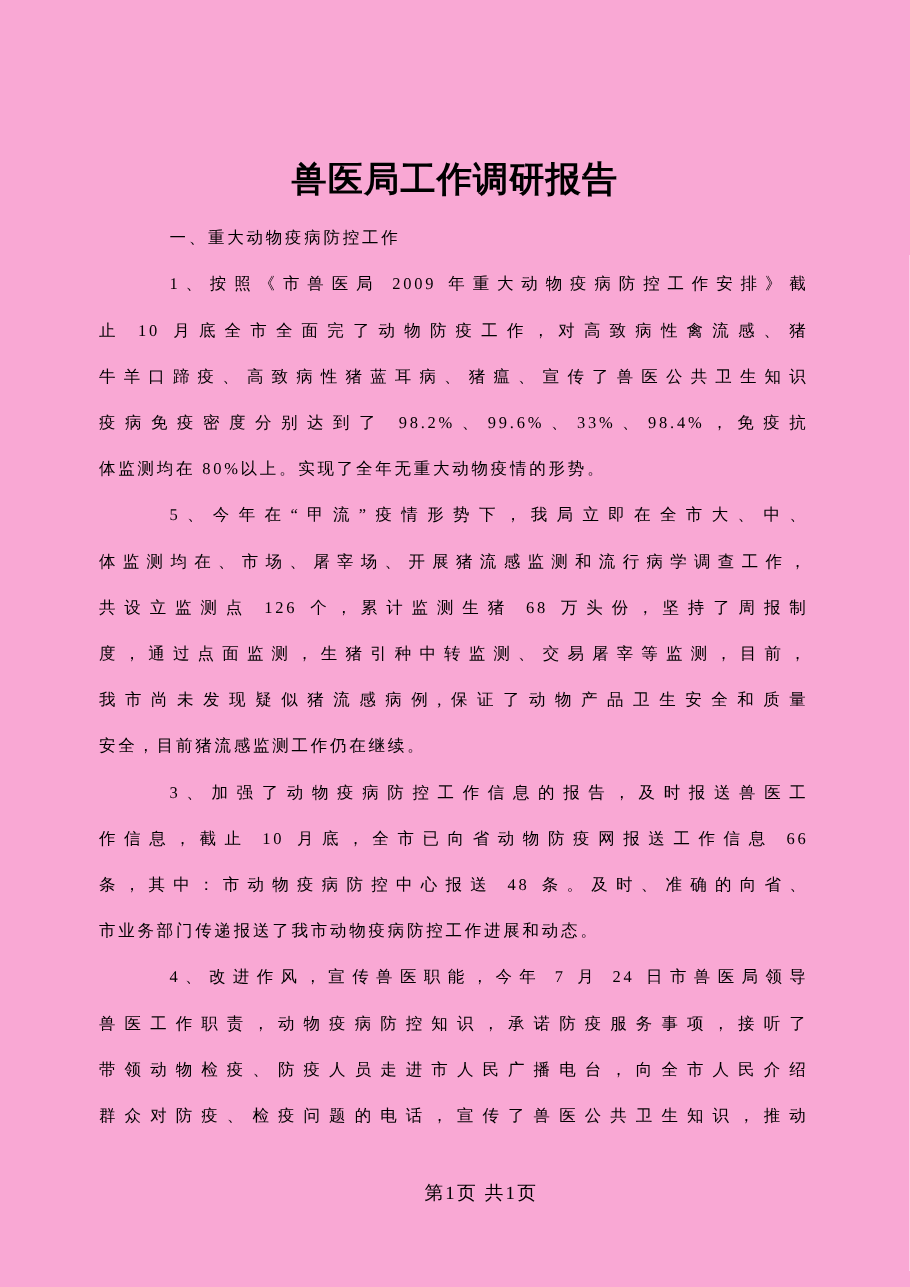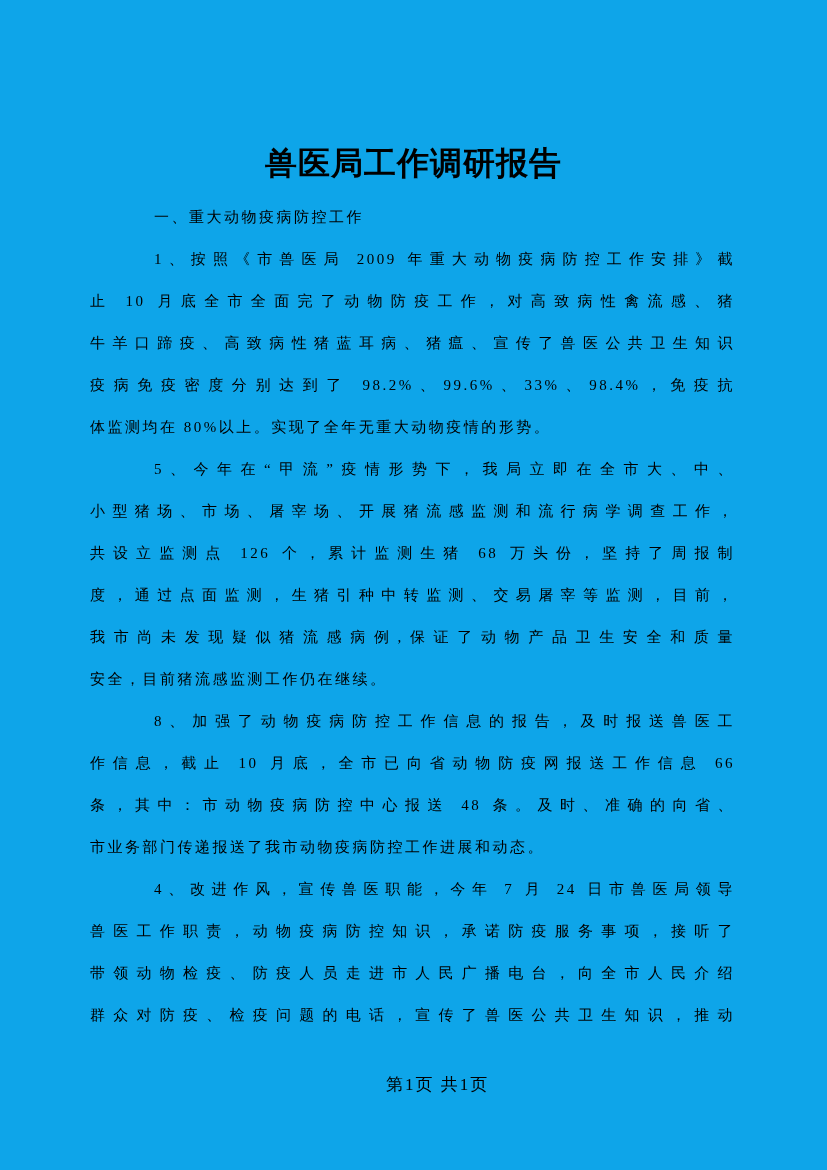--- a/index.html
+++ b/index.html
@@ -4,21 +4,21 @@
 <style>
   html, body {
     margin: 0;
     padding: 0;
     background: #ffffff;
   }
   .page {
     position: relative;
     width: 827px;
     height: 1170px;
-    background: #0ea5e9;
+    background: #f9a8d4;
     color: #000000;
     font-family: "Liberation Serif", "DejaVu Serif", serif;
     overflow: hidden;
   }
   .doc-title {
     position: absolute;
     top: 143px;
     left: 0;
     width: 100%;
     margin: 0;
@@ -69,26 +69,26 @@
   <h1 class="doc-title">兽医局工作调研报告</h1>
 
   <div class="doc-body">
     <div class="ln indent">一、重大动物疫病防控工作</div>
     <div class="ln indent just">1、按照《市兽医局 2009 年重大动物疫病防控工作安排》截</div>
     <div class="ln just">止 10 月底全市全面完了动物防疫工作，对高致病性禽流感、猪</div>
     <div class="ln just">牛羊口蹄疫、高致病性猪蓝耳病、猪瘟、宣传了兽医公共卫生知识</div>
     <div class="ln just">疫病免疫密度分别达到了 98.2%、99.6%、33%、98.4%，免疫抗</div>
     <div class="ln">体监测均在 80%以上。实现了全年无重大动物疫情的形势。</div>
     <div class="ln indent just">5、今年在“甲流”疫情形势下，我局立即在全市大、中、</div>
-    <div class="ln just">小型猪场、市场、屠宰场、开展猪流感监测和流行病学调查工作，</div>
+    <div class="ln just">体监测均在、市场、屠宰场、开展猪流感监测和流行病学调查工作，</div>
     <div class="ln just">共设立监测点 126 个，累计监测生猪 68 万头份，坚持了周报制</div>
     <div class="ln just">度，通过点面监测，生猪引种中转监测、交易屠宰等监测，目前，</div>
     <div class="ln just">我市尚未发现疑似猪流感病例,保证了动物产品卫生安全和质量</div>
     <div class="ln">安全，目前猪流感监测工作仍在继续。</div>
-    <div class="ln indent just">8、加强了动物疫病防控工作信息的报告，及时报送兽医工</div>
+    <div class="ln indent just">3、加强了动物疫病防控工作信息的报告，及时报送兽医工</div>
     <div class="ln just">作信息，截止 10 月底，全市已向省动物防疫网报送工作信息 66</div>
     <div class="ln just">条，其中：市动物疫病防控中心报送 48 条。及时、准确的向省、</div>
     <div class="ln">市业务部门传递报送了我市动物疫病防控工作进展和动态。</div>
     <div class="ln indent just">4、改进作风，宣传兽医职能，今年 7 月 24 日市兽医局领导</div>
     <div class="ln just">兽医工作职责，动物疫病防控知识，承诺防疫服务事项，接听了</div>
     <div class="ln just">带领动物检疫、防疫人员走进市人民广播电台，向全市人民介绍</div>
     <div class="ln just">群众对防疫、检疫问题的电话，宣传了兽医公共卫生知识，推动</div>
   </div>
 
   <div class="doc-footer">

